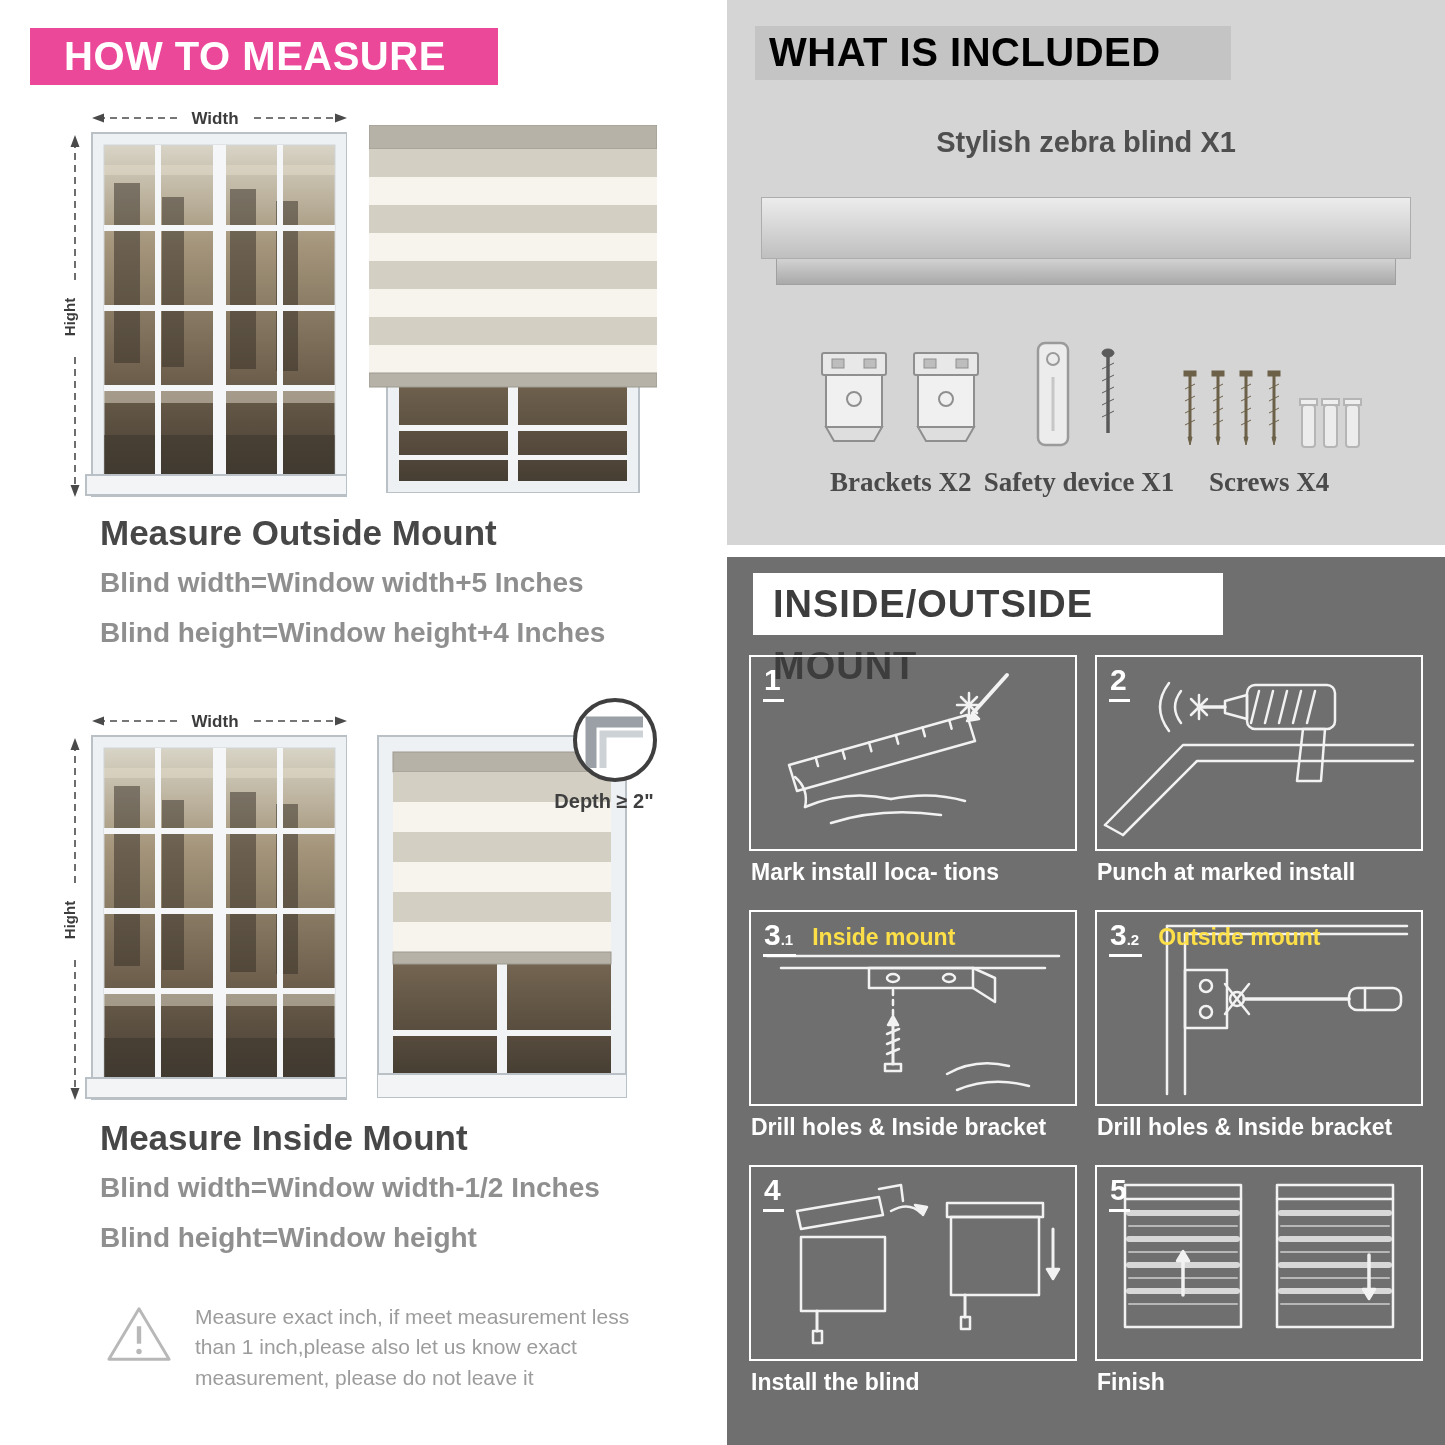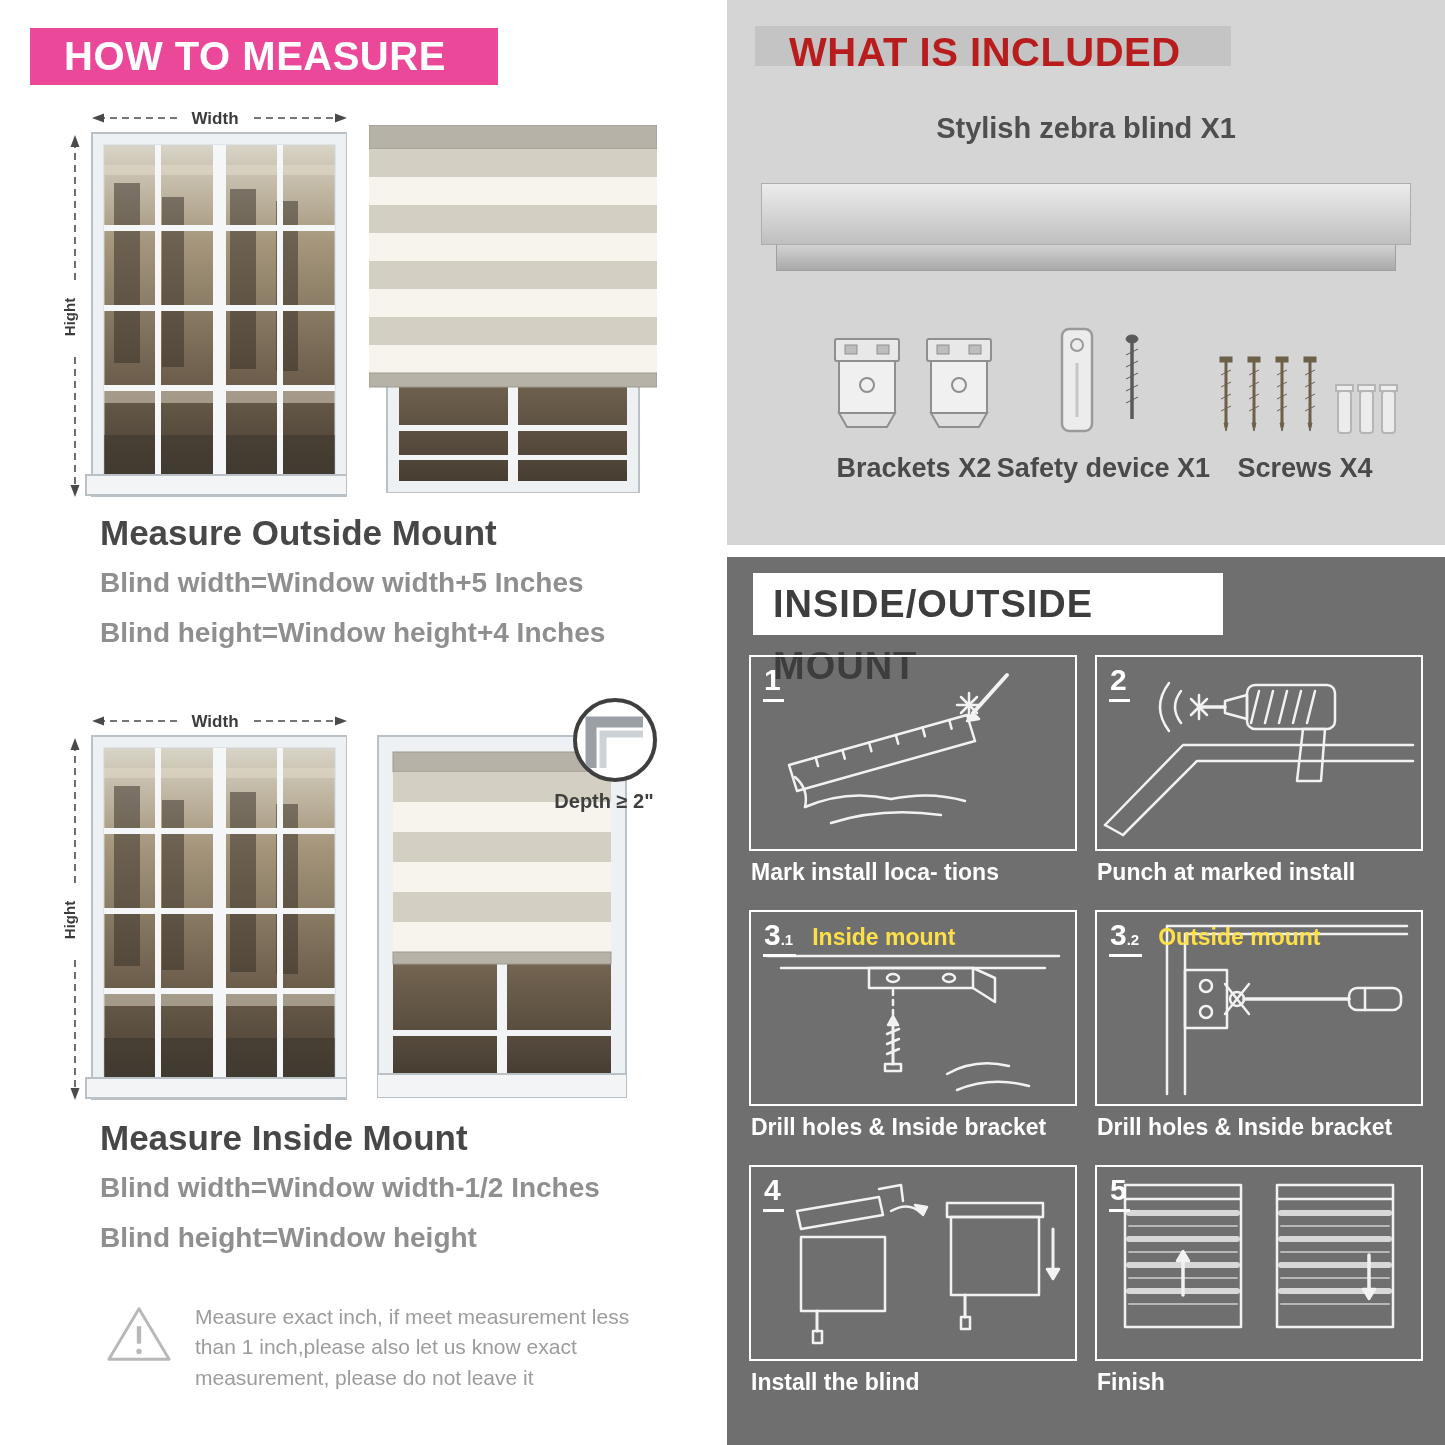--- a/index.html
+++ b/index.html
@@ -31,29 +31,29 @@
   }
 
   .warning { display:flex; margin:44px 0 0 105px; align-items:flex-start; }
   .warning-text { margin-left:22px; width:436px; font-size:21px; color:#9c9c9c; line-height:1.45; }
 
   
   .right-col { flex:0 0 718px; margin-left:15px; display:flex; flex-direction:column; height:1445px; }
 
   .included-panel { height:545px; background:#d5d5d5; position:relative; }
   .banner-included {
-    margin:26px 0 0 28px; width:476px; height:40px; background:#c4c4c4;
-    color:#b91c1c; font-size:40px; font-weight:bold; line-height:52px;
-    padding-left:34px; letter-spacing:.5px;
+    margin:26px 0 0 28px; width:476px; height:54px; background:#c4c4c4;
+    color:#000000; font-size:40px; font-weight:bold; line-height:52px;
+    padding-left:14px; letter-spacing:.5px;
   }
   .blind-title { text-align:center; margin-top:46px; font-size:29px; font-weight:bold; color:#4f4f4f; }
   .headrail { margin:38px auto 0; width:650px; }
   .rail-top { height:62px; background:linear-gradient(#ececec,#bfbfbf); border:1px solid #adadad; }
   .rail-bottom { margin:0 15px; height:26px; background:linear-gradient(#d2d2d2,#a9a9a9); border:1px solid #a0a0a0; border-top:none; }
-  .parts-row { display:flex; justify-content:flex-end; align-items:flex-end; margin:52px 45px 0 55px; }
+  .parts-row { display:flex; justify-content:center; align-items:flex-end; margin:52px 45px 0 55px;font-family:Liberation Serif, serif; }
   .part { display:flex; flex-direction:column; align-items:center; }
   .part-label { margin-top:12px; font-size:27px; font-weight:bold; color:#4a4a4a; white-space:nowrap; }
 
   .mount-panel { margin-top:12px; flex:1; background:#6f6f6f; padding:8px 22px 0; }
   .banner-mount {
     width:470px; height:62px; background:#ffffff; color:#3d3d3d;
     font-size:38px; font-weight:bold; line-height:62px; padding-left:20px;
     letter-spacing:1px; margin:8px 0 20px 4px;
   }
   .steps-grid { display:grid; grid-template-columns:1fr 1fr; column-gap:18px; row-gap:24px; }

